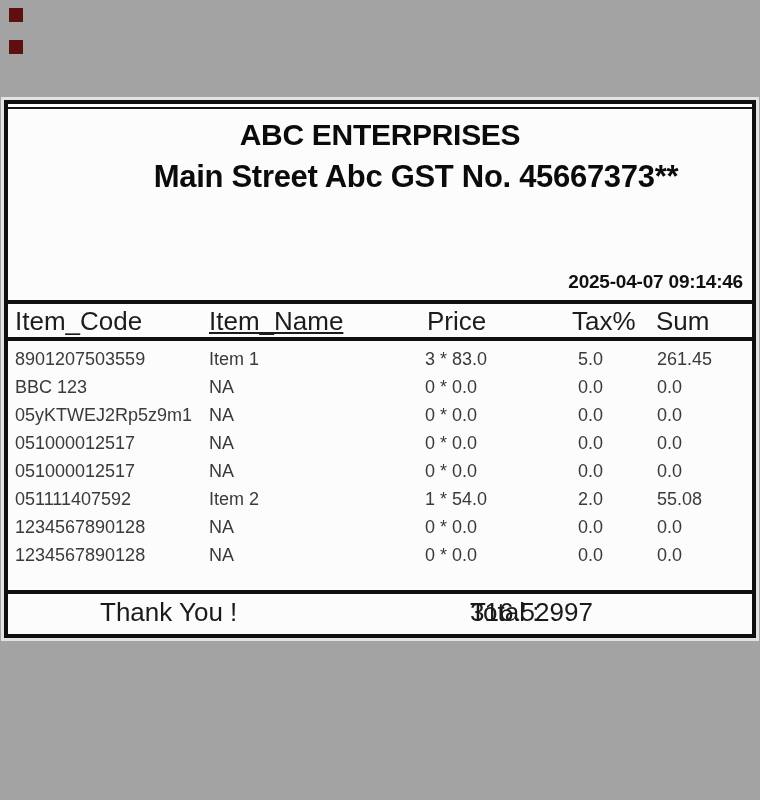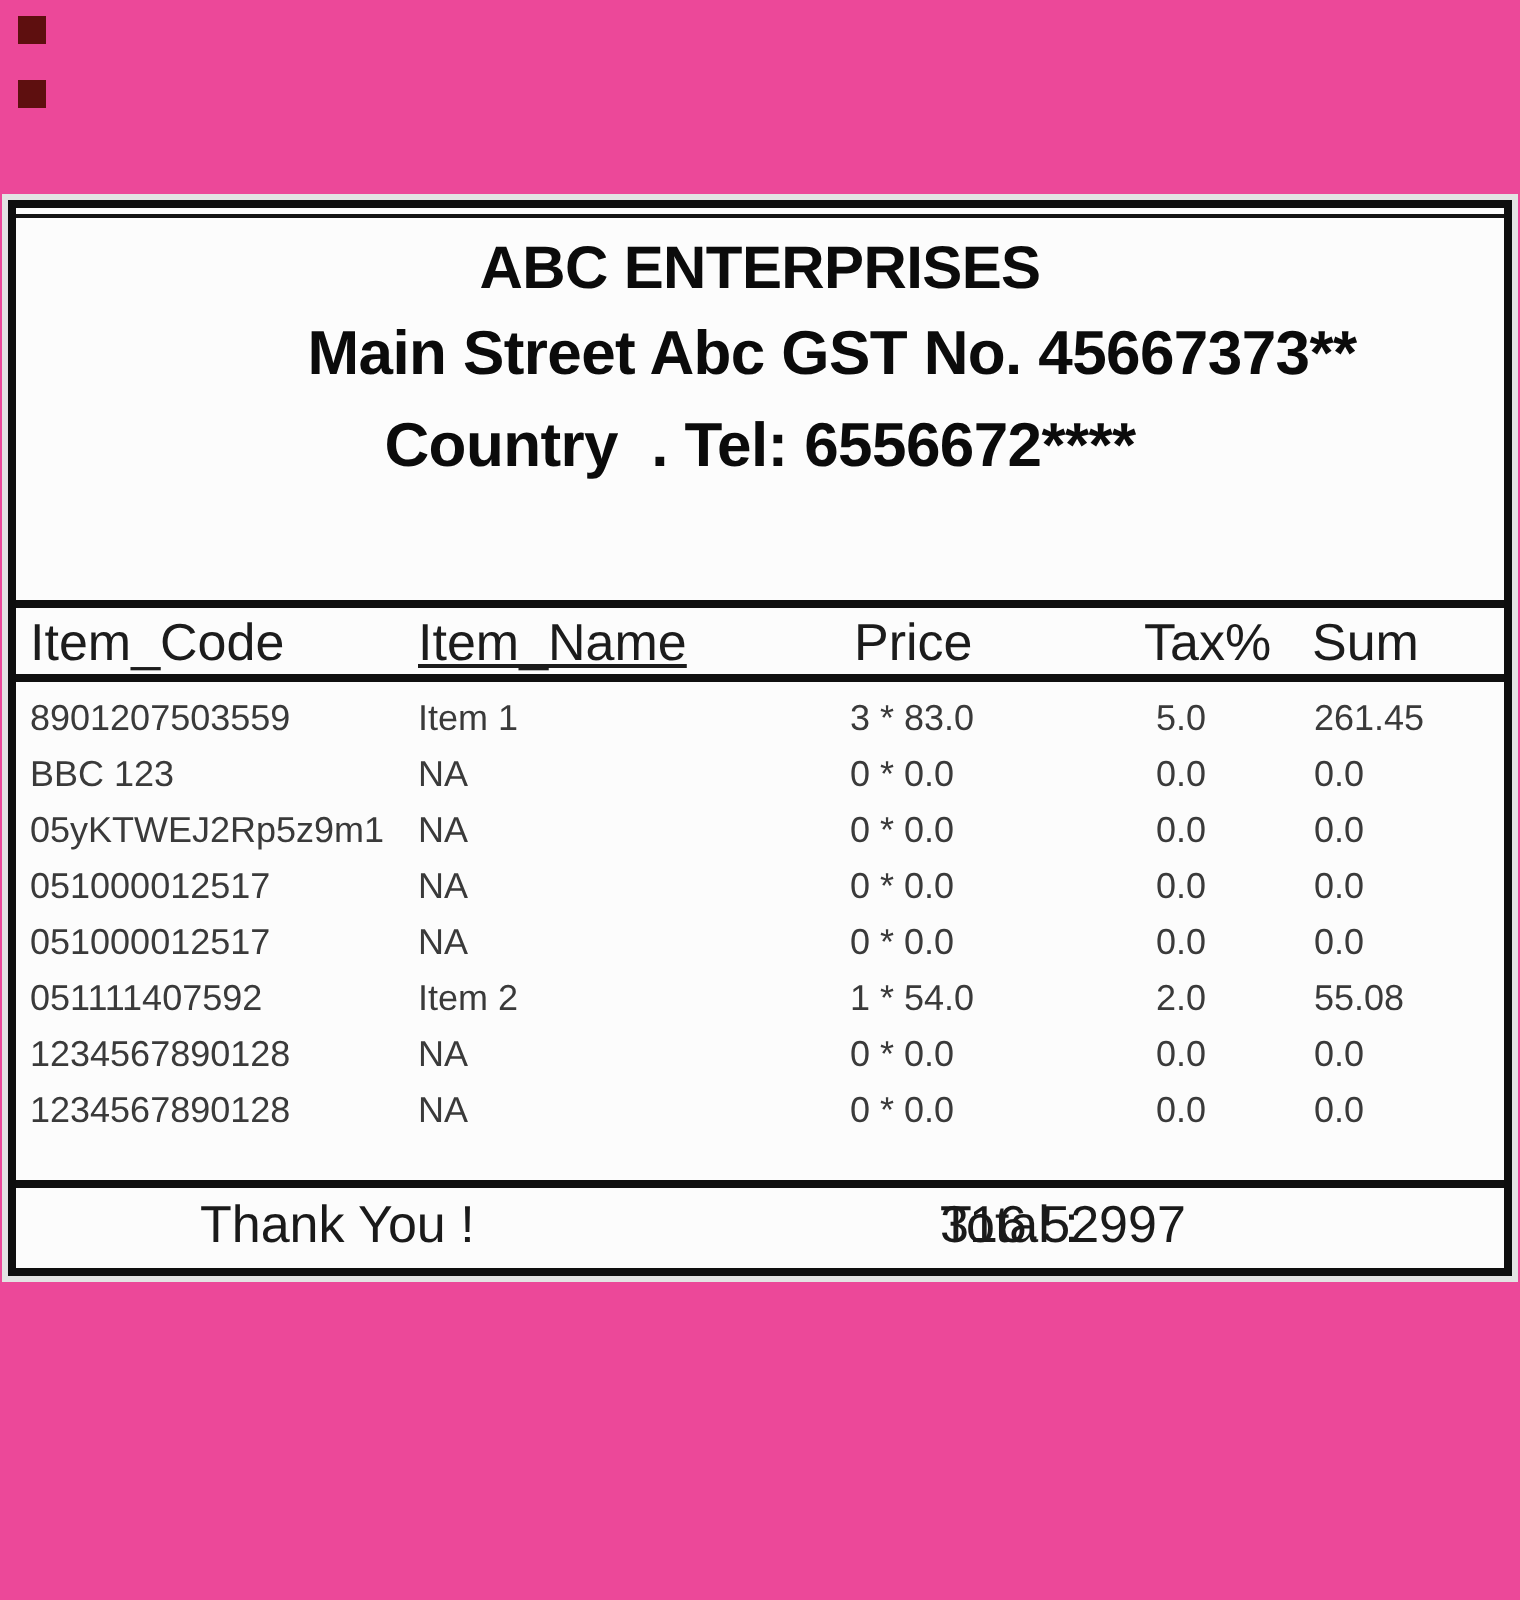--- a/index.html
+++ b/index.html
@@ -1,21 +1,21 @@
 <!DOCTYPE html>
 <html><head>
 <meta charset="utf-8">
 <style>
   html,body{margin:0;padding:0;}
   body{
     width:760px;height:800px;position:relative;overflow:hidden;
     background:#000;
     font-family:"Liberation Sans","DejaVu Sans",sans-serif;
   }
-  .page{position:absolute;inset:0;background:#ec4899;}
+  .page{position:absolute;inset:0;background:#a3a3a3;}
 
   
   .dot{position:absolute;width:14px;height:14px;background:#5e0f0f;}
   .dot1{left:9px;top:8px;}
   .dot2{left:9px;top:40px;}
 
   
   .receipt{
     position:absolute;left:4px;top:100px;width:752px;height:538px;
     box-sizing:border-box;background:#fcfcfc;
@@ -59,22 +59,22 @@
 <div class="page">
 
   <div class="dot dot1"></div>
   <div class="dot dot2"></div>
 
   <div class="receipt">
     <div class="inner-topline"></div>
 
     <div class="title">ABC ENTERPRISES</div>
     <div class="addr addr1">Main Street Abc GST No. 45667373**</div>
-    <div class="addr addr2">Country  . Tel: 6556672****</div>
 
+    <div class="date">2025-04-07 09:14:46</div>
 
     <div class="rule rule1"></div>
 
     <div class="hdr-row">
       <span class="h0">Item_Code</span>
       <span class="h1">Item_Name</span>
       <span class="h2">Price</span>
       <span class="h3">Tax%</span>
       <span class="h4">Sum</span>
     </div>

